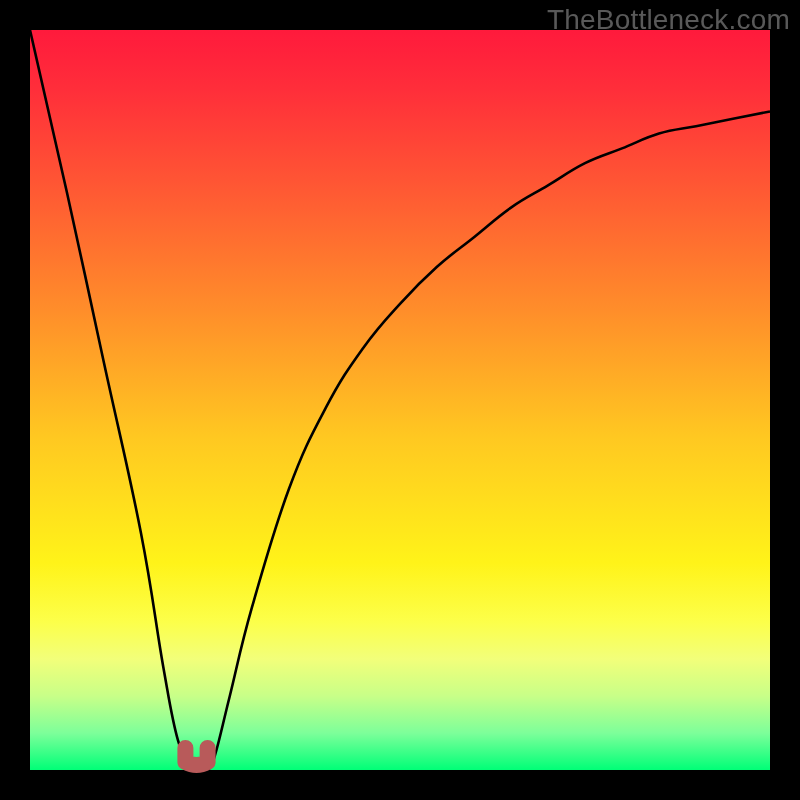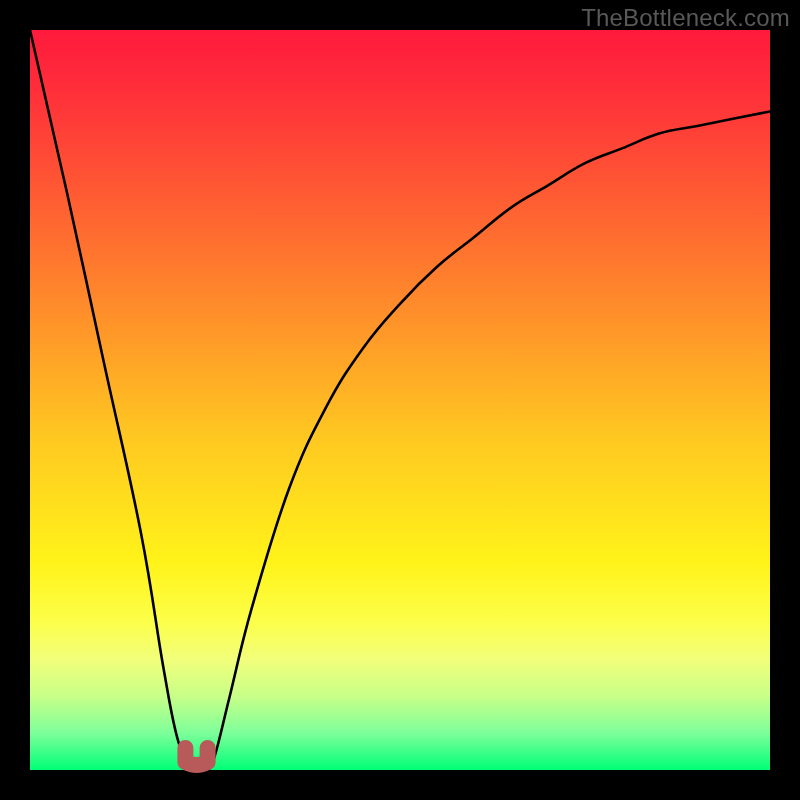--- a/index.html
+++ b/index.html
@@ -29,21 +29,21 @@
       #c8ff88 90%,
       #7dff9a 95%,
       #00ff77 100%
     );
   }
   .watermark {
     position: absolute;
     top: 4px;
     right: 10px;
     color: #595959;
-    font-size: 24px;
+    font-size: 28px;
     letter-spacing: 0.2px;
     font-weight: 500;
     user-select: none;
   }
   svg.curve {
     position: absolute;
     left: 0;
     top: 0;
     width: 740px;
     height: 740px;

